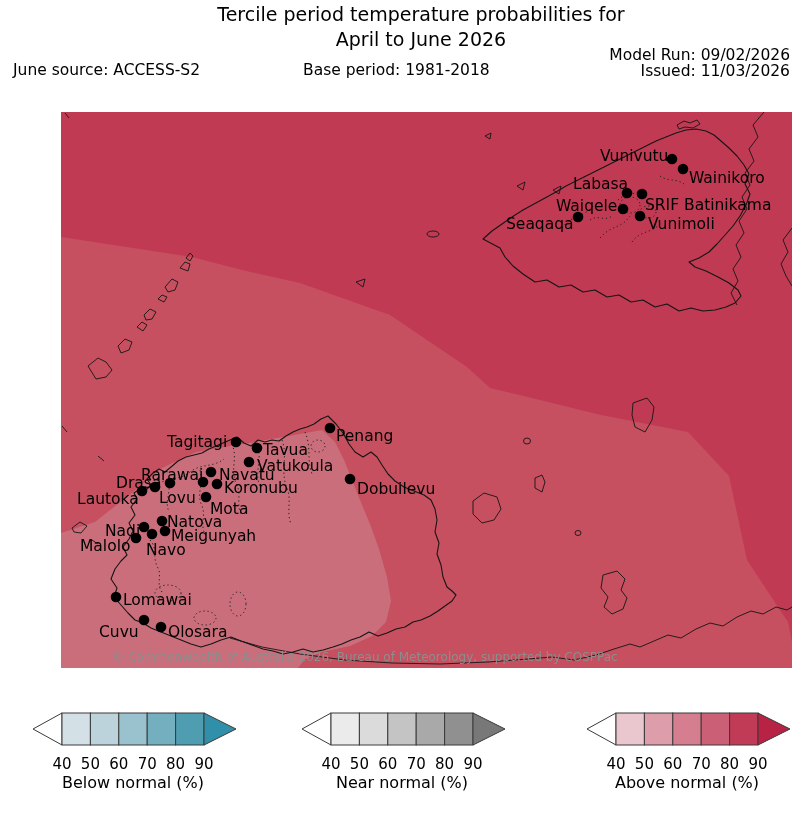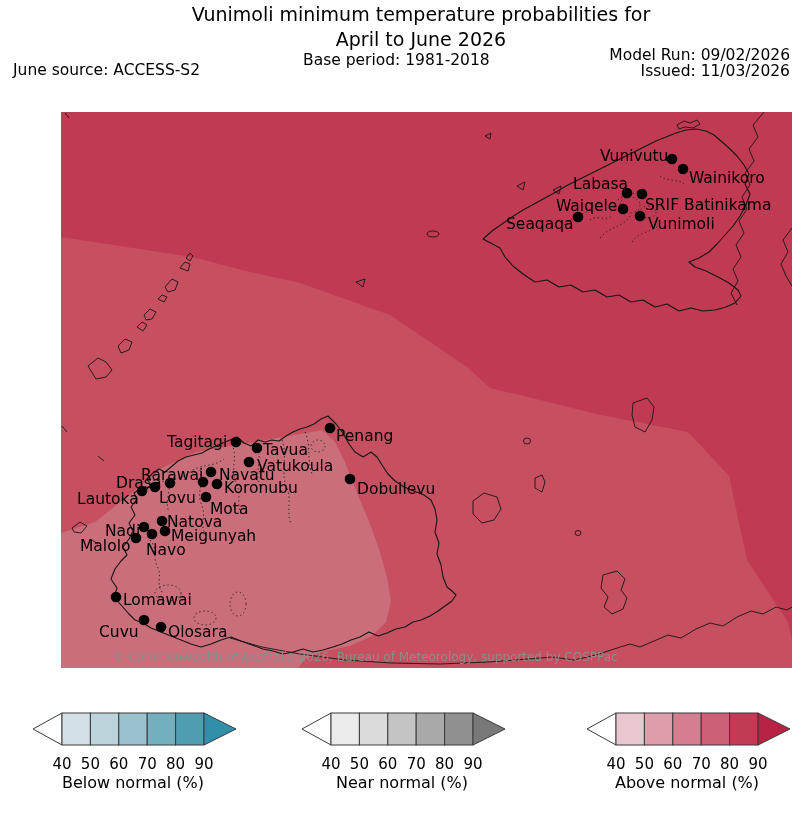--- a/index.html
+++ b/index.html
@@ -4,40 +4,40 @@
 <style>
   html,body{margin:0;padding:0;}
   body{width:804px;height:816px;position:relative;background:#ffffff;
        font-family:"DejaVu Sans","Liberation Sans",sans-serif;color:#000;overflow:hidden;}
   .abs{position:absolute;}
   .title-line{left:38px;width:766px;text-align:center;font-size:19px;line-height:23px;}
   #title1{top:3px;}
   #title2{top:28px;}
   .hdr{font-size:15.5px;}
   #hdr-source{left:13px;top:61px;}
-  #hdr-base{left:303px;top:51px;}
+  #hdr-base{left:303px;top:61px;}
   #hdr-model{right:14px;top:46px;text-align:right;}
   #hdr-issued{right:14px;top:62px;text-align:left;}
   #map-svg{left:61px;top:112px;}
   .coast{fill:none;stroke:#151515;stroke-width:1.1;stroke-linejoin:round;}
   .coast-thin{fill:none;stroke:#151515;stroke-width:0.9;stroke-linejoin:round;}
   .dotted{fill:none;stroke:#232323;stroke-width:1;stroke-dasharray:1.3 2.8;}
   .town-dot{fill:#000;}
   .town-label{font-size:15.5px;fill:#000;}
   #copyright{font-size:12px;fill:#8d8d8d;}
   .legend-svg{position:absolute;top:711px;}
   #legend-0{left:33px;} #legend-1{left:302px;} #legend-2{left:587px;}
   .legend-seg,.legend-arrow{stroke:#3a3a3a;stroke-width:1;}
   .legend-tick{font-size:15px;fill:#000;}
   .legend-label{font-size:16px;fill:#000;}
 </style>
 </head>
 <body>
 
-<div class="abs title-line" id="title1">Vunimoli minimum temperature probabilities for</div>
+<div class="abs title-line" id="title1">Tercile period temperature probabilities for</div>
 <div class="abs title-line" id="title2">April to June 2026</div>
 <div class="abs hdr" id="hdr-source">June source: ACCESS-S2</div>
 <div class="abs hdr" id="hdr-base">Base period: 1981-2018</div>
 <div class="abs hdr" id="hdr-model">Model Run: 09/02/2026</div>
 <div class="abs hdr" id="hdr-issued">Issued: 11/03/2026</div>
 
 <svg id="map-svg" class="abs" width="731" height="556" viewBox="61 112 731 556">
 
   <rect x="61" y="112" width="731" height="556" fill="#c13a53"></rect>
   <polygon points="61,237 192,257 242,270 300,283 390,315 467,367 490,388 540,400 601,415 688,432 729,476 747,560 776,604 788,622 792,642 792,668 61,668" fill="#c6505f"></polygon>

